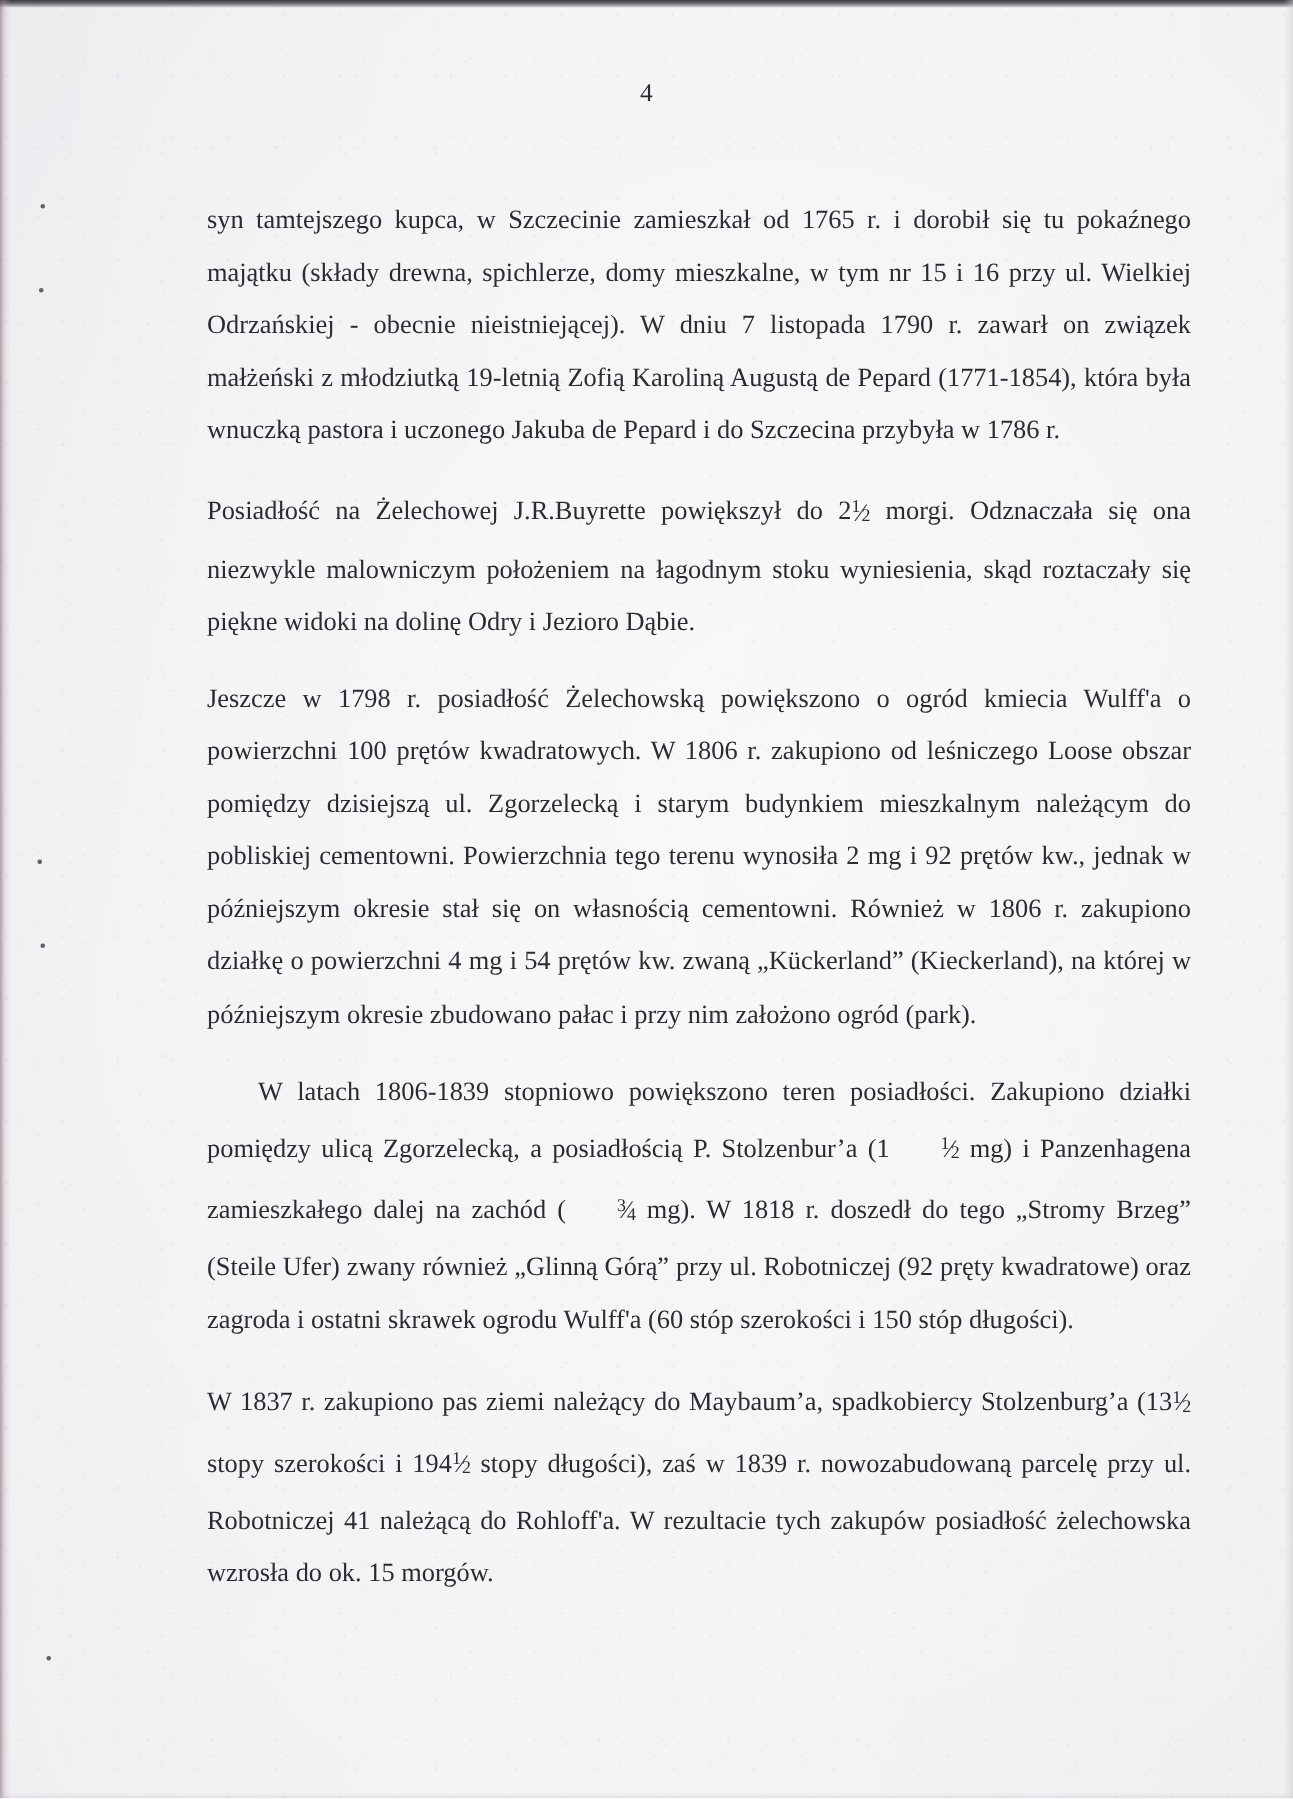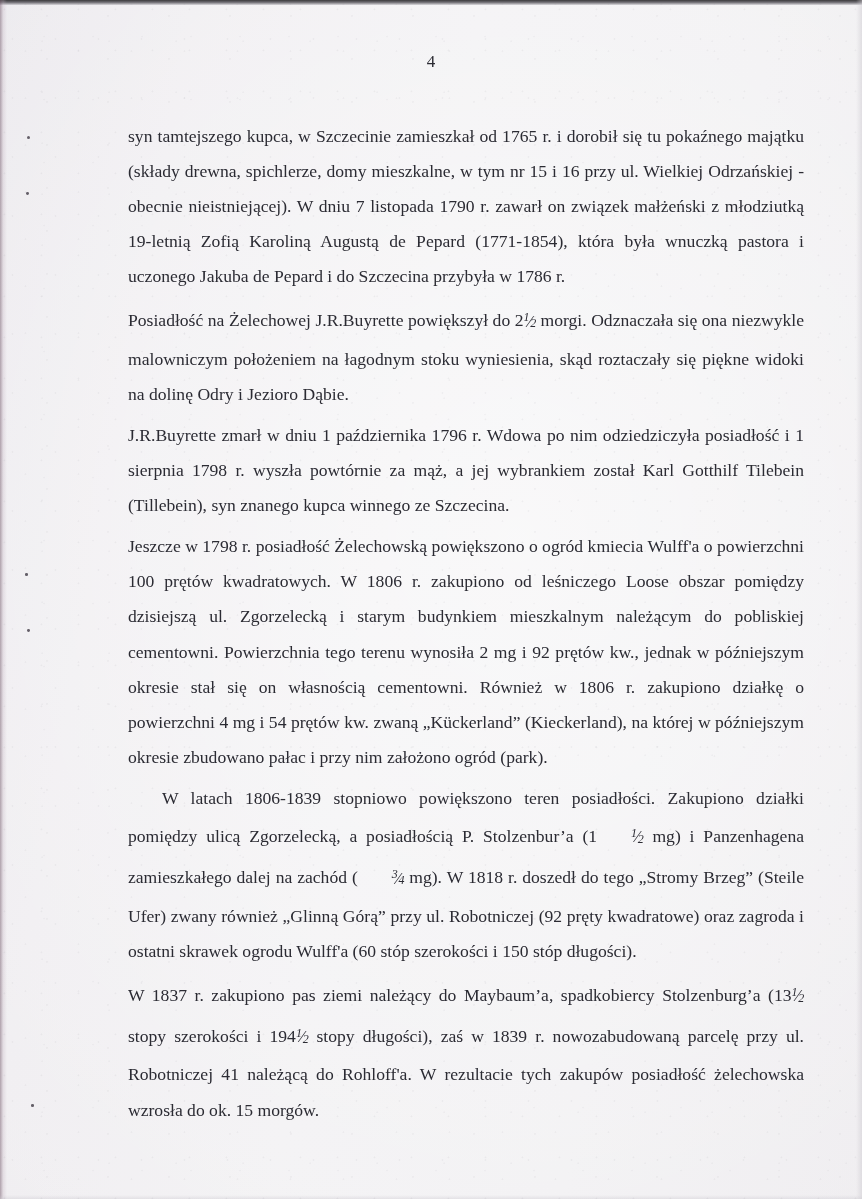--- a/index.html
+++ b/index.html
@@ -81,35 +81,34 @@
   .body-text {
     position: absolute;
     top: 113px;
     left: 122px;
     width: 688px;
     font-size: 17.6px;
     line-height: 35.1px;
   }
 
   .para {
-    margin: 6px;
+    margin: 16px;
     text-align: justify;
     text-justify: inter-word;
     -webkit-hyphens: none;
     hyphens: none;
   }
   
   .para.indent { text-indent: 34px; }
 
   
   .frac {
     display: inline-block;
     white-space: nowrap;
     letter-spacing: -0.2px;
-    font-style: italic;
   }
   .frac .num {
     font-size: 0.68em;
     vertical-align: 0.44em;
   }
   .frac .sl {
     font-size: 0.95em;
     margin: 0 -0.05em;
   }
   .frac .den {
@@ -134,21 +133,20 @@
   <div class="edge-left"></div>
   <div class="edge-right"></div>
   <div class="edge-bottom"></div>
   <div class="grain"></div>
 
   <div class="page-number">4</div>
 
   <div class="body-text">
       <p class="para">syn tamtejszego kupca, w Szczecinie zamieszkał od 1765 r. i dorobił się tu pokaźnego majątku (składy drewna, spichlerze, domy mieszkalne, w tym nr 15 i 16 przy ul. Wielkiej Odrzańskiej - obecnie nieistniejącej). W dniu 7 listopada 1790 r. zawarł on związek małżeński z młodziutką 19-letnią Zofią Karoliną Augustą de Pepard (1771-1854), która była wnuczką pastora i uczonego Jakuba de Pepard i do Szczecina przybyła w 1786 r.</p>
       <p class="para">Posiadłość na Żelechowej J.R.Buyrette powiększył do 2<span class="frac"><span class="num">1</span><span class="sl">⁄</span><span class="den">2</span></span> morgi. Odznaczała się ona niezwykle malowniczym położeniem na łagodnym stoku wyniesienia, skąd roztaczały się piękne widoki na dolinę Odry i Jezioro Dąbie.</p>
-      <p class="para">J.R.Buyrette zmarł w dniu 1 października 1796 r. Wdowa po nim odziedziczyła posiadłość i 1 sierpnia 1798 r. wyszła powtórnie za mąż, a jej wybrankiem został Karl Gotthilf Tilebein (Tillebein), syn znanego kupca winnego ze Szczecina.</p>
       <p class="para">Jeszcze w 1798 r. posiadłość Żelechowską powiększono o ogród kmiecia Wulff'a o powierzchni 100 prętów kwadratowych. W 1806 r. zakupiono od leśniczego Loose obszar pomiędzy dzisiejszą ul. Zgorzelecką i starym budynkiem mieszkalnym należącym do pobliskiej cementowni. Powierzchnia tego terenu wynosiła 2 mg i 92 prętów kw., jednak w późniejszym okresie stał się on własnością cementowni. Również w 1806 r. zakupiono działkę o powierzchni 4 mg i 54 prętów kw. zwaną „Kückerland” (Kieckerland), na której w późniejszym okresie zbudowano pałac i przy nim założono ogród (park).</p>
       <p class="para indent">W latach 1806-1839 stopniowo powiększono teren posiadłości. Zakupiono działki pomiędzy ulicą Zgorzelecką, a posiadłością P. Stolzenbur’a (1<span class="frac"><span class="num">1</span><span class="sl">⁄</span><span class="den">2</span></span> mg) i Panzenhagena zamieszkałego dalej na zachód (<span class="frac"><span class="num">3</span><span class="sl">⁄</span><span class="den">4</span></span> mg). W 1818 r. doszedł do tego „Stromy Brzeg” (Steile Ufer) zwany również „Glinną Górą” przy ul. Robotniczej (92 pręty kwadratowe) oraz zagroda i ostatni skrawek ogrodu Wulff'a (60 stóp szerokości i 150 stóp długości).</p>
       <p class="para">W 1837 r. zakupiono pas ziemi należący do Maybaum’a, spadkobiercy Stolzenburg’a (13<span class="frac"><span class="num">1</span><span class="sl">⁄</span><span class="den">2</span></span> stopy szerokości i 194<span class="frac"><span class="num">1</span><span class="sl">⁄</span><span class="den">2</span></span> stopy długości), zaś w 1839 r. nowozabudowaną parcelę przy ul. Robotniczej 41 należącą do Rohloff'a. W rezultacie tych zakupów posiadłość żelechowska wzrosła do ok. 15 morgów.</p>
     </div>
 
   <div>
       <div class="speck" style="left: 27px; top: 136px; width: 3.2px; height: 3.2px;"></div>
       <div class="speck" style="left: 26px; top: 192px; width: 2.9px; height: 2.9px;"></div>
       <div class="speck" style="left: 25px; top: 573px; width: 2.6px; height: 2.6px;"></div>
       <div class="speck" style="left: 27px; top: 629px; width: 2.8px; height: 2.8px;"></div>

